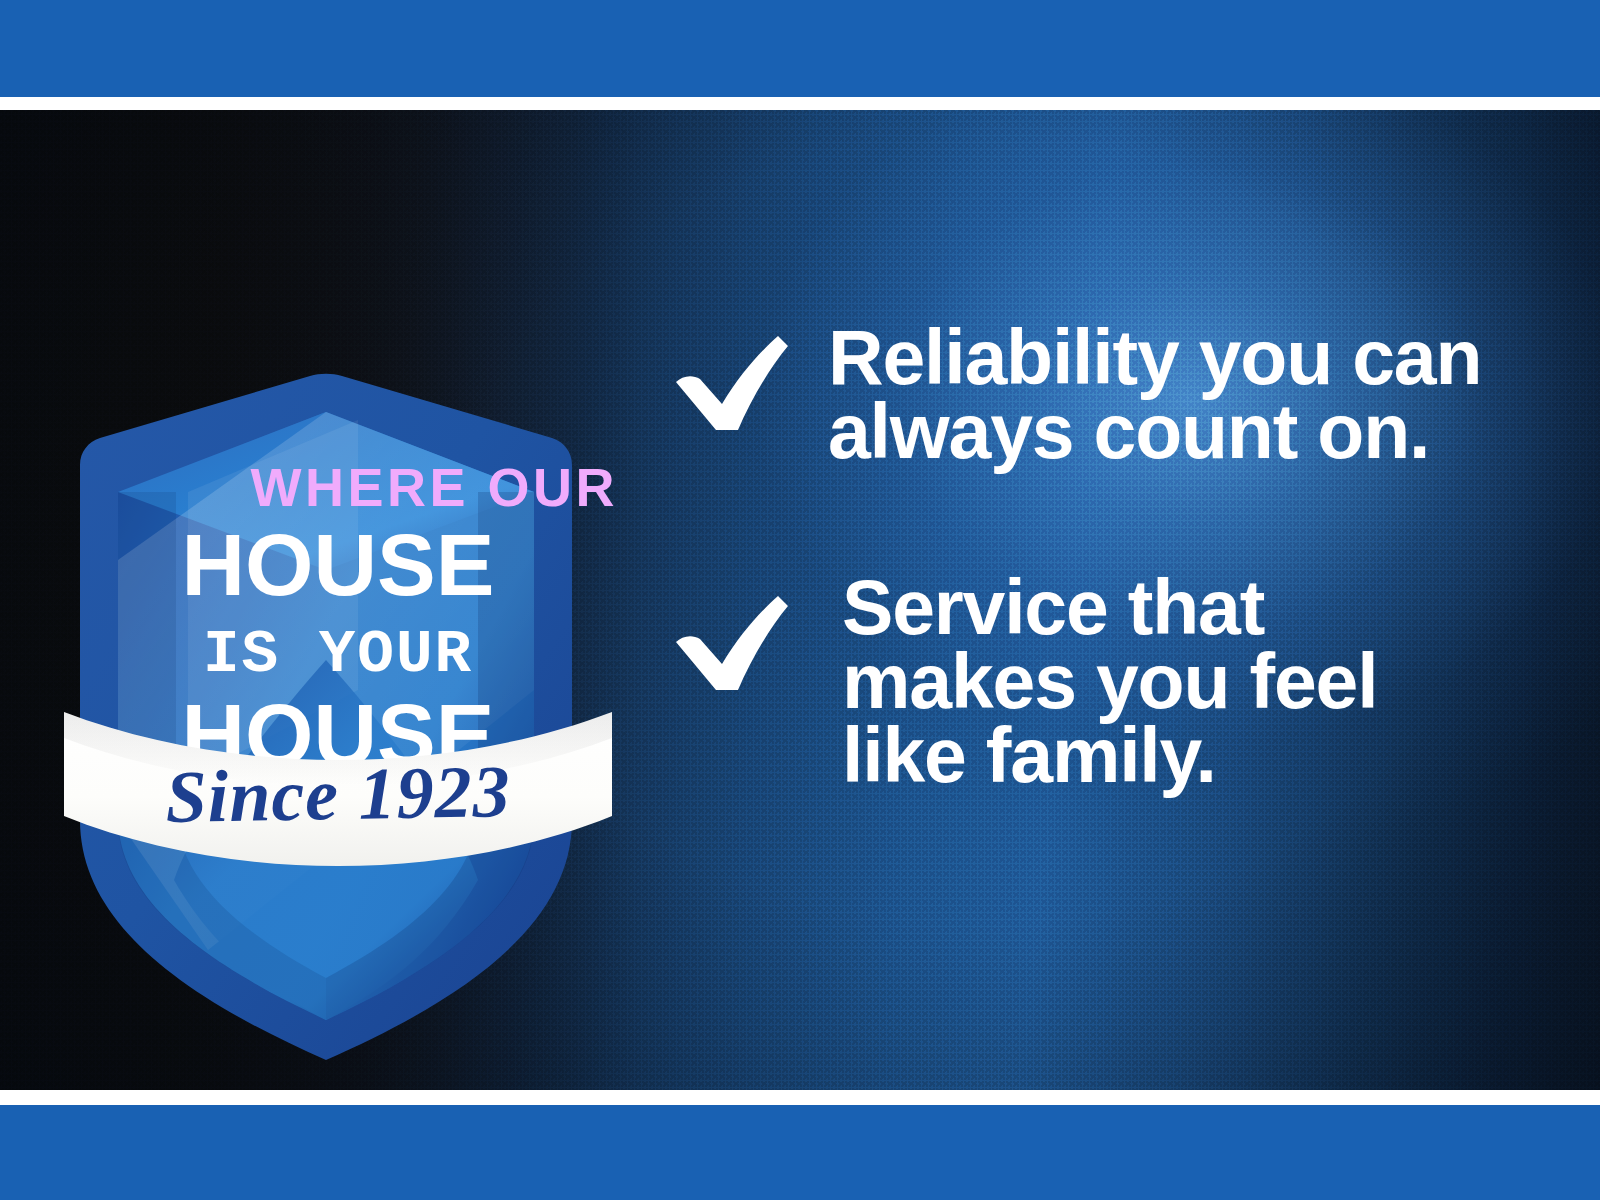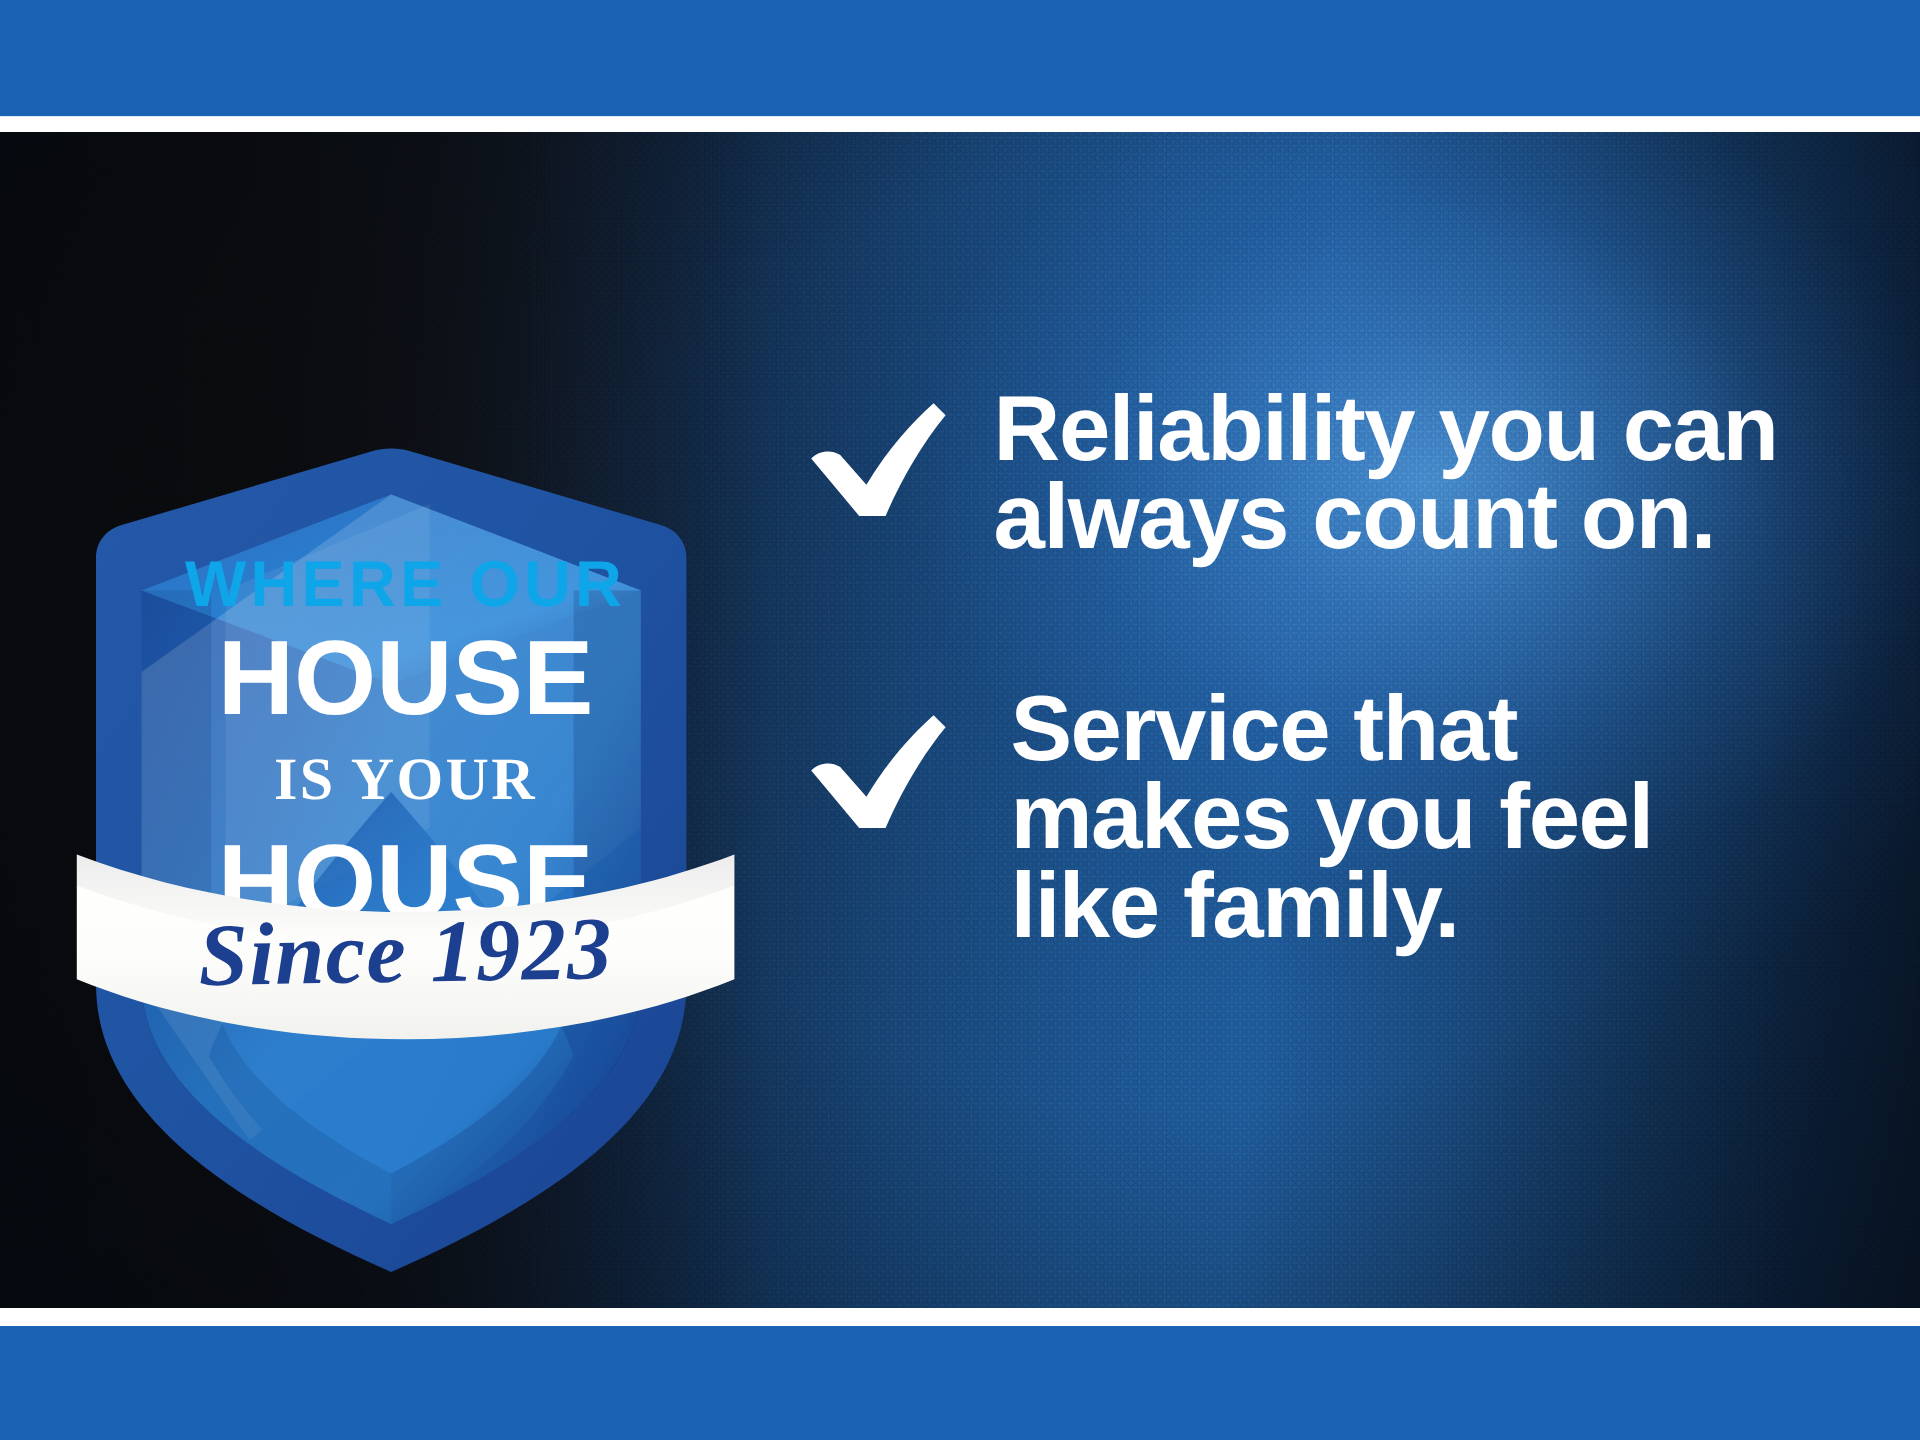--- a/index.html
+++ b/index.html
@@ -260,33 +260,33 @@
           <path d="M 60,232 L 118,232 L 118,548 C 118,610 166,664 268,718
                    L 268,760 C 144,702 60,640 60,560 Z" fill="#0c2f6a" opacity="0.16"></path>
         </g>
 
         <g>
           <text x="268" y="162" text-anchor="middle" fill="#ffffff" font-family="'Liberation Sans', sans-serif" font-weight="bold" font-size="0" opacity="0"></text>
         </g>
       </svg>
 
       <div style="position:absolute; left:0; top:0; width:560px; height:800px; pointer-events:none;">
-        <div style="position:absolute; left:0; top:196px; width:560px; text-align:center;
-                    color:#0ea5e9; font-family:'Liberation Sans', sans-serif;
+        <div style="position:absolute; left:0; top:196px; width:560px; text-align:right;
+                    color:#f0abfc; font-family:'Liberation Sans', sans-serif;
                     font-weight:bold; font-size:54px; letter-spacing:3.5px;">
           <span>WHERE OUR</span>
         </div>
         <div style="position:absolute; left:0; top:254px; width:560px; text-align:center;
                     color:#ffffff; font-family:'Liberation Sans', sans-serif;
                     font-weight:bold; font-size:88px; letter-spacing:0px;">
           <span>HOUSE</span>
         </div>
         <div style="position:absolute; left:0; top:360px; width:560px; text-align:center;
-                    color:#ffffff; font-family:Liberation Serif, serif;
-                    font-weight:bold; font-size:50px; letter-spacing:2px;">
+                    color:#ffffff; font-family:Liberation Mono, monospace;
+                    font-weight:bold; font-size:61px; letter-spacing:2px;">
           <span>IS YOUR</span>
         </div>
         <div style="position:absolute; left:0; top:424px; width:560px; text-align:center;
                     color:#ffffff; font-family:'Liberation Sans', sans-serif;
                     font-weight:bold; font-size:88px; letter-spacing:0px;">
           <span>HOUSE</span>
         </div>
       </div>
 
       <svg width="560" height="800" viewBox="0 0 560 800" style="position:absolute; left:0; top:0;">

